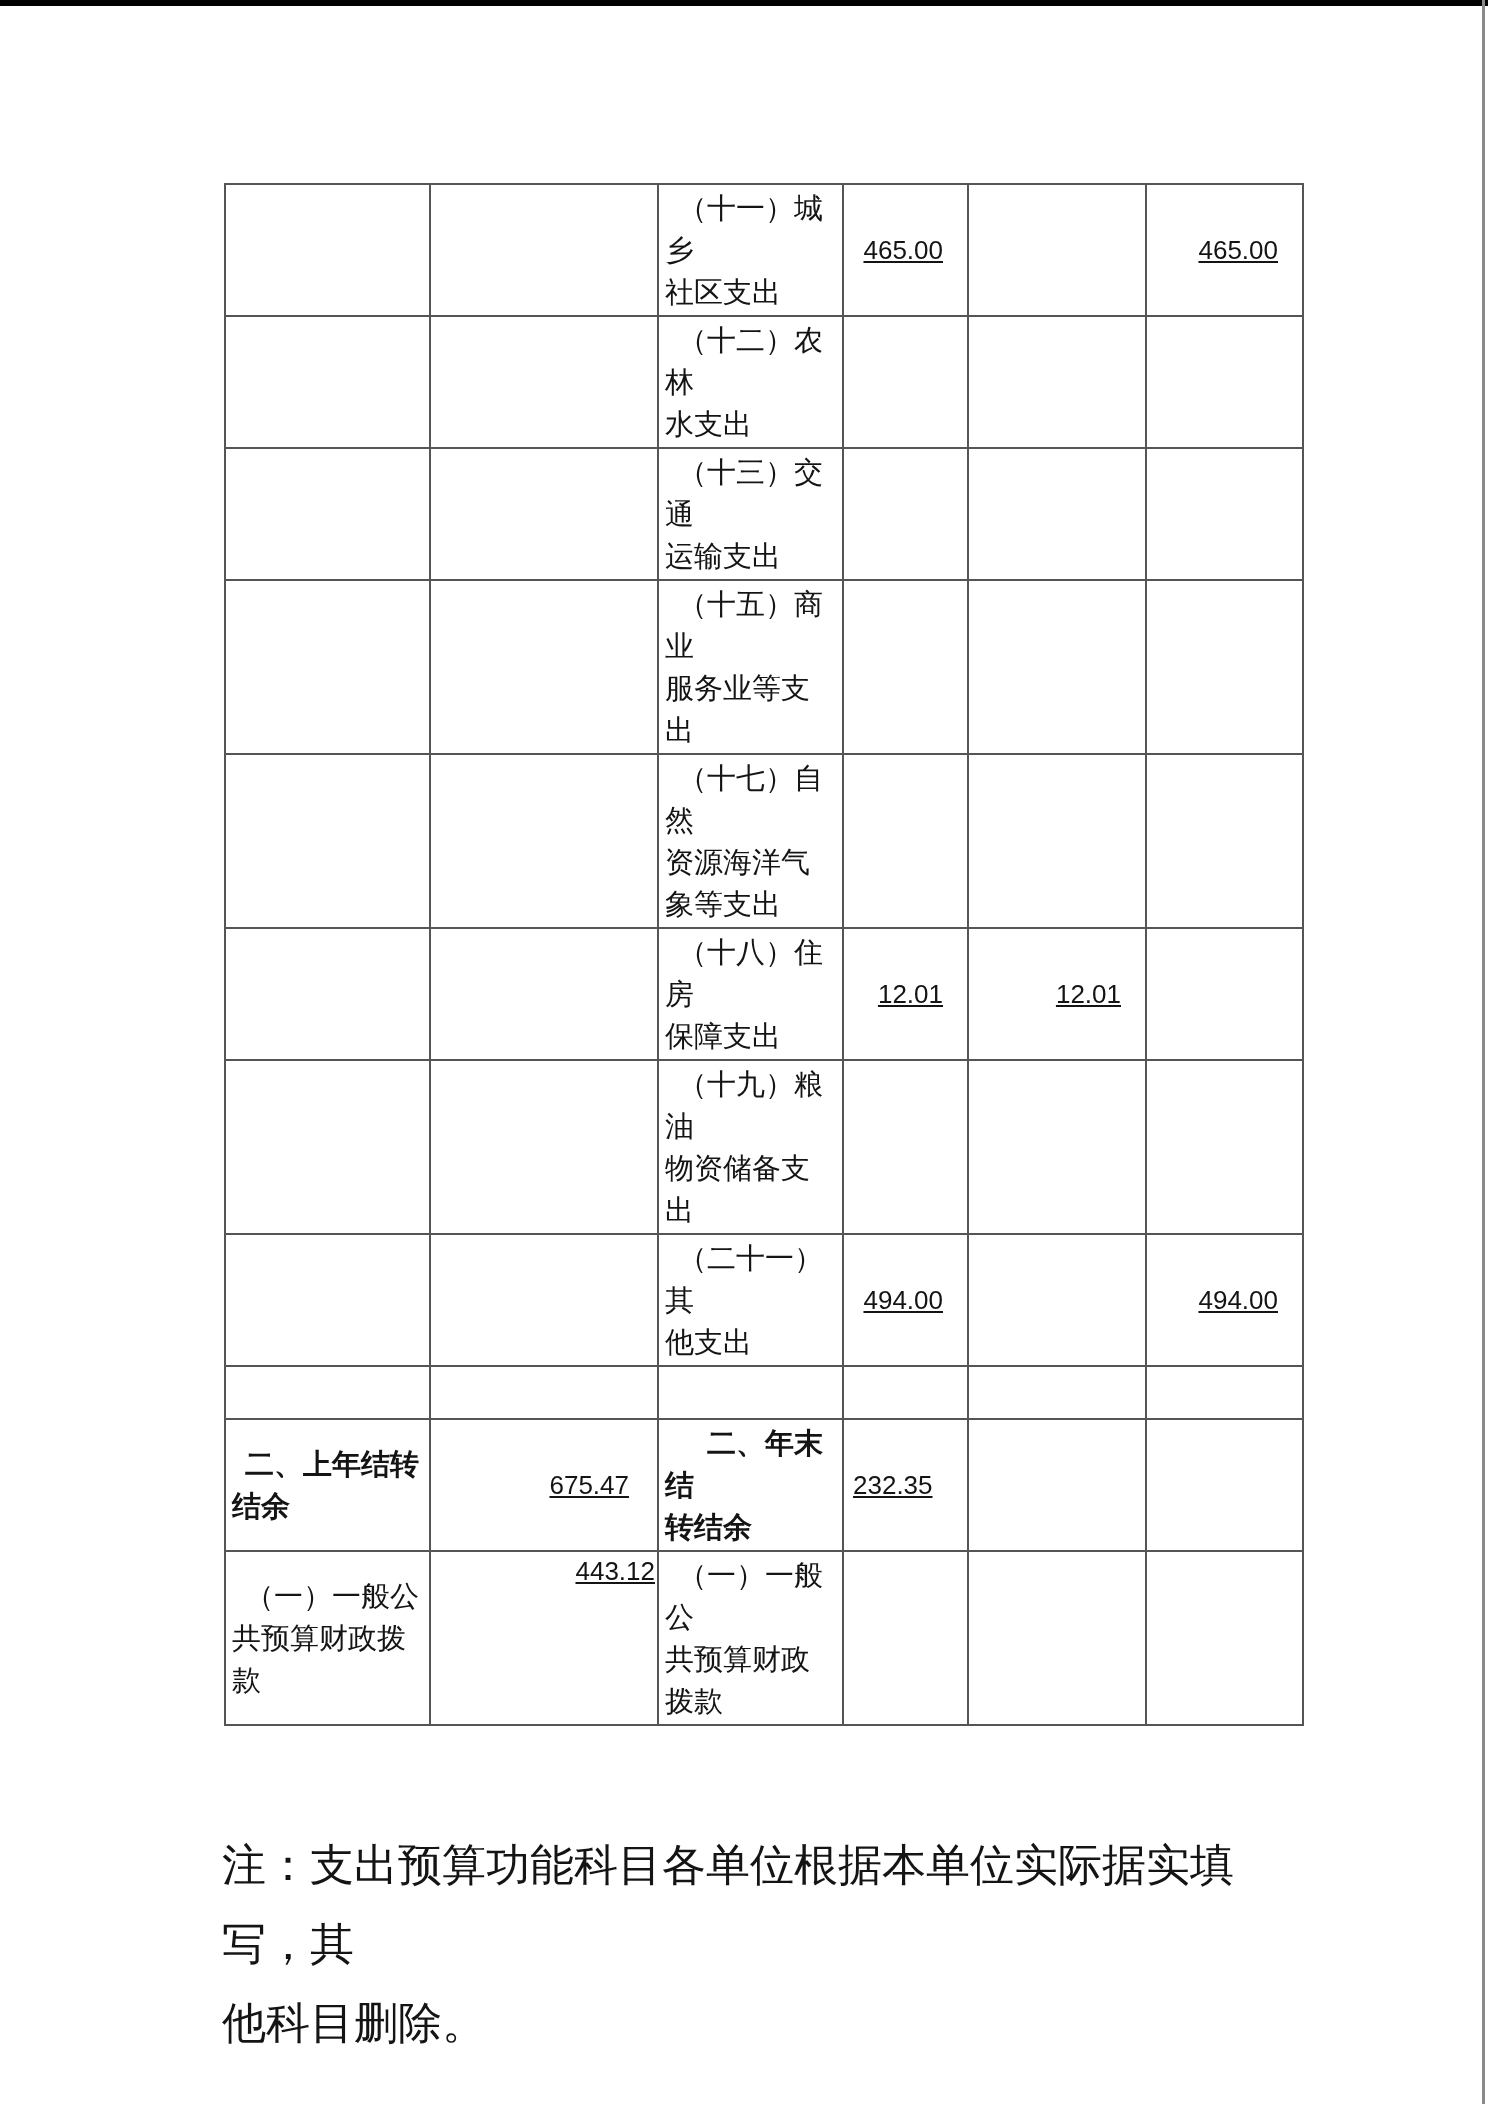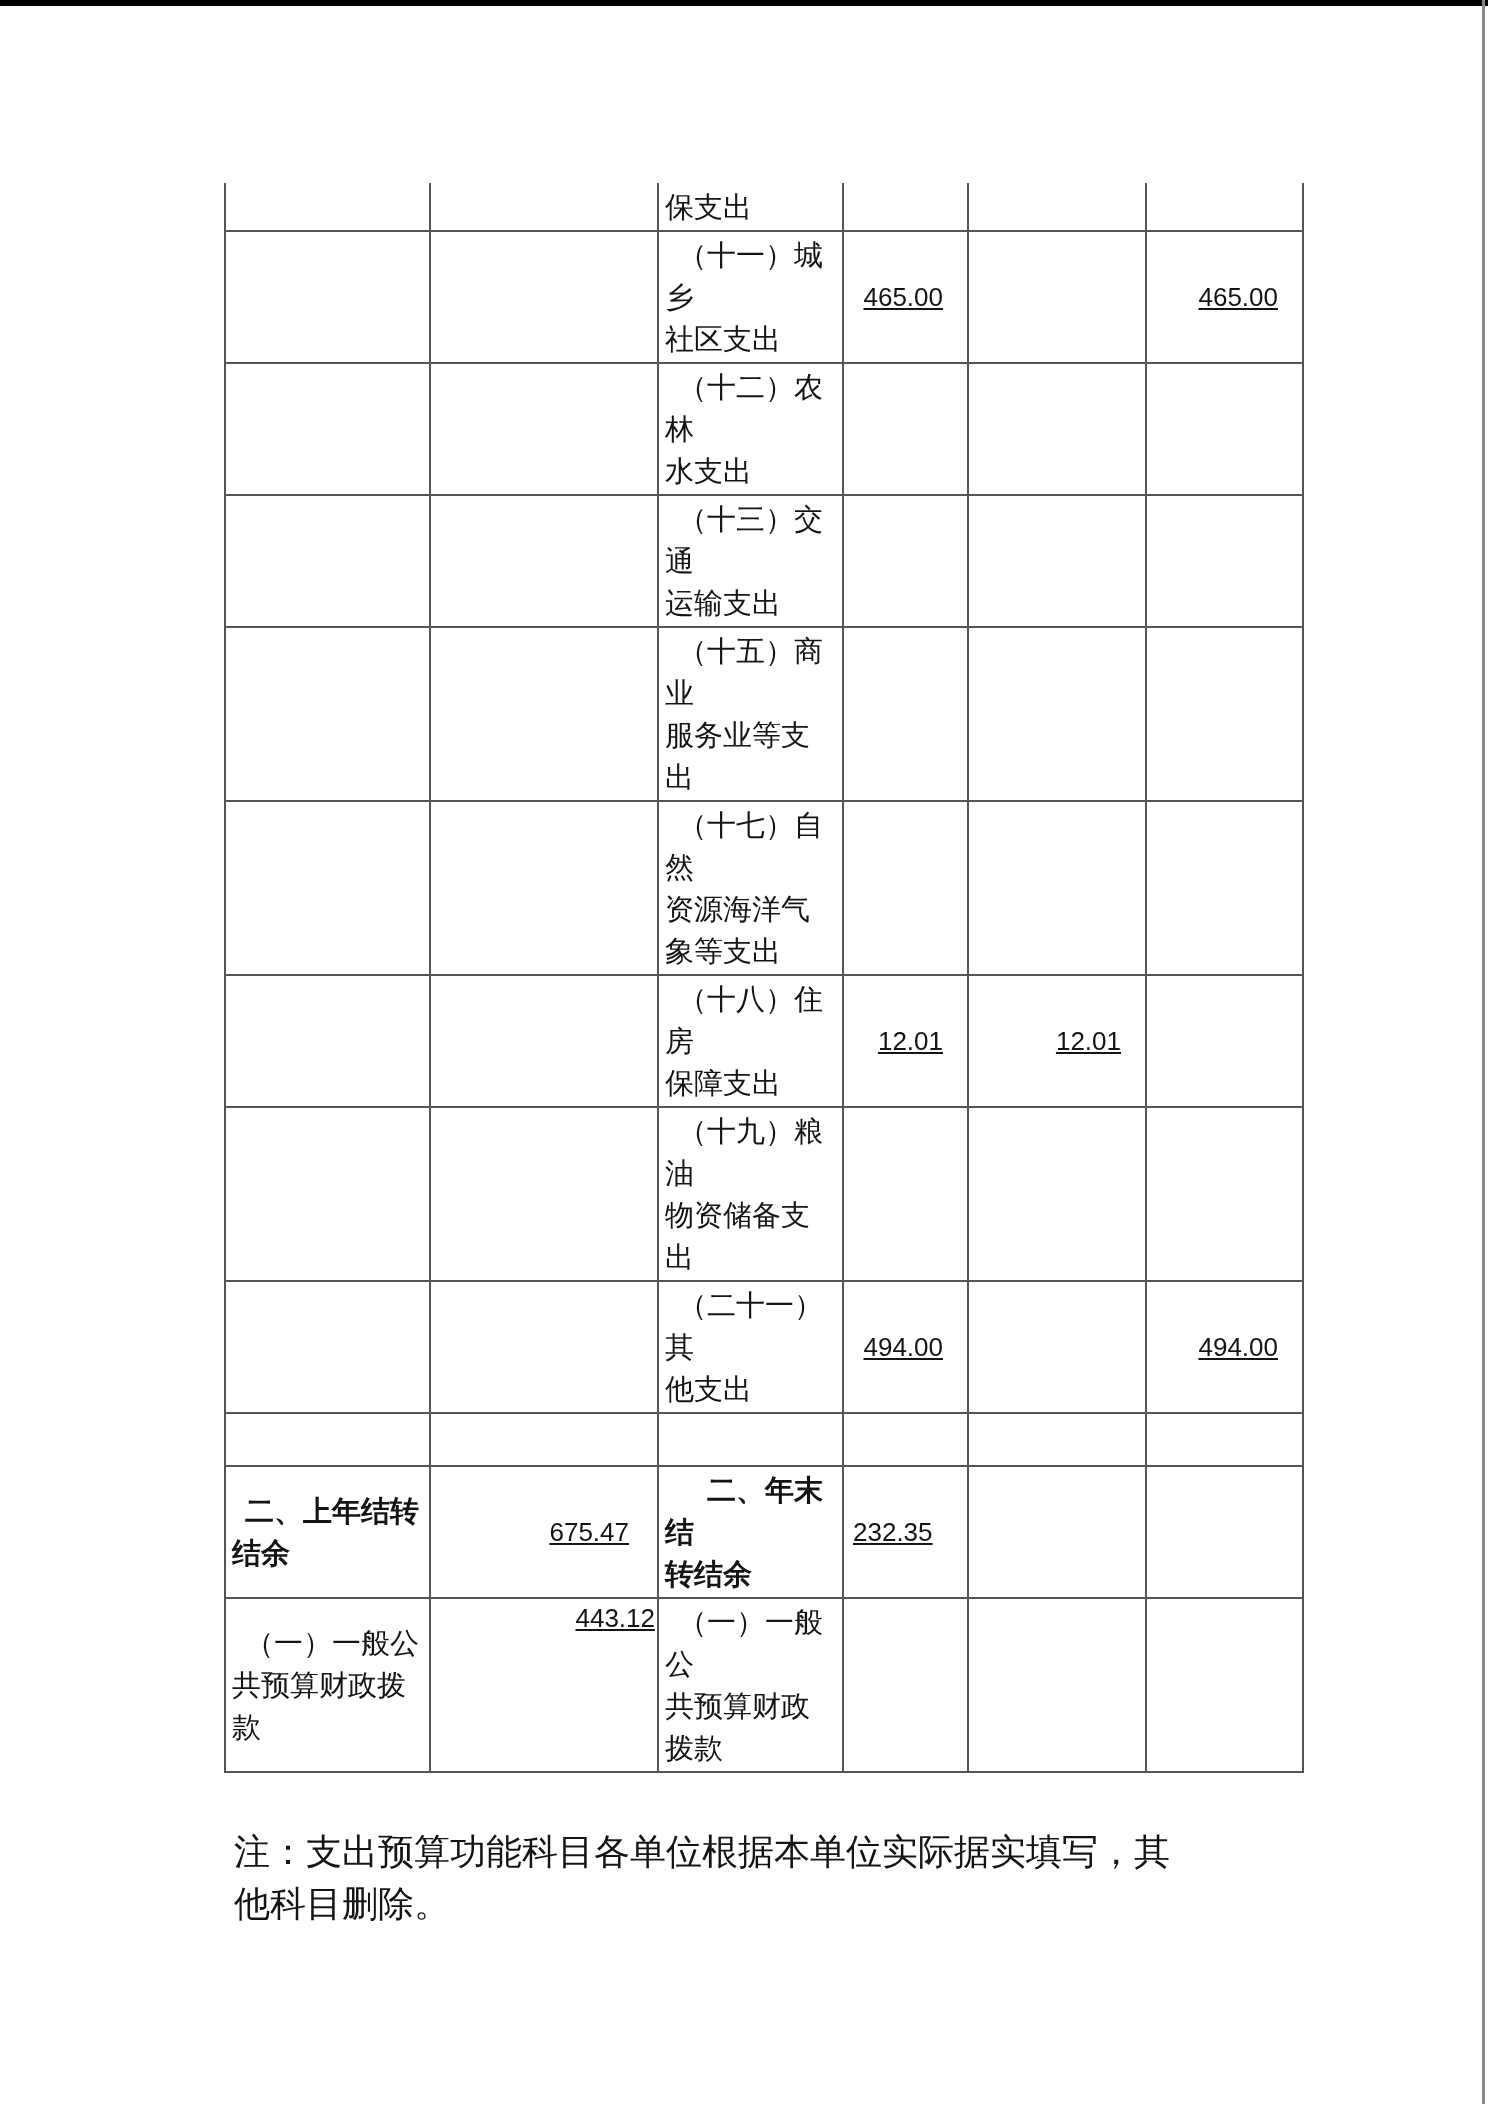--- a/index.html
+++ b/index.html
@@ -28,50 +28,42 @@
     white-space:pre-line;text-align:left;padding:2px 4px 2px 6px;text-indent:13px;
   }
   .num{
     font-family:"Liberation Sans","DejaVu Sans",sans-serif;
     font-size:26px;line-height:32px;text-align:right;padding-right:24px;text-decoration:underline;
   }
   .num-top{vertical-align:top;padding-top:3px;padding-right:2px;}
   .num-left{text-align:left;padding-left:9px;padding-right:0;}
   .pr48{padding-right:28px;}
   .note{
-    position:absolute;left:234px;top:1826px;width:1092px;
-    font-size:36px;line-height:52px;white-space:pre-line;text-align:left;
+    position:absolute;left:222px;top:1826px;width:1092px;
+    font-size:44px;line-height:79px;white-space:pre-line;text-align:left;
   }
 </style>
 </head>
 <body>
 
 <div class="top-bar"></div>
 <div class="right-line"></div>
 
 <div class="tbl-wrap">
 <table>
   <colgroup>
     <col style="width:205px">
         <col style="width:228px">
         <col style="width:185px">
     <col style="width:125px">
         <col style="width:178px">
         <col style="width:157px">
   </colgroup>
 
   <tbody>
-        <tr class="first" style="height:48px">
-    <td></td>
-    <td></td>
-    <td class="cat" style="text-indent:0">保支出</td>
-    <td></td>
-    <td></td>
-    <td></td>
-  </tr>
 
   <tr style="height:85px">
     <td></td>
     <td></td>
     <td class="cat">（十一）城乡
 社区支出</td>
     <td class="num">465.00</td>
     <td></td>
     <td class="num">465.00</td>
   </tr>

